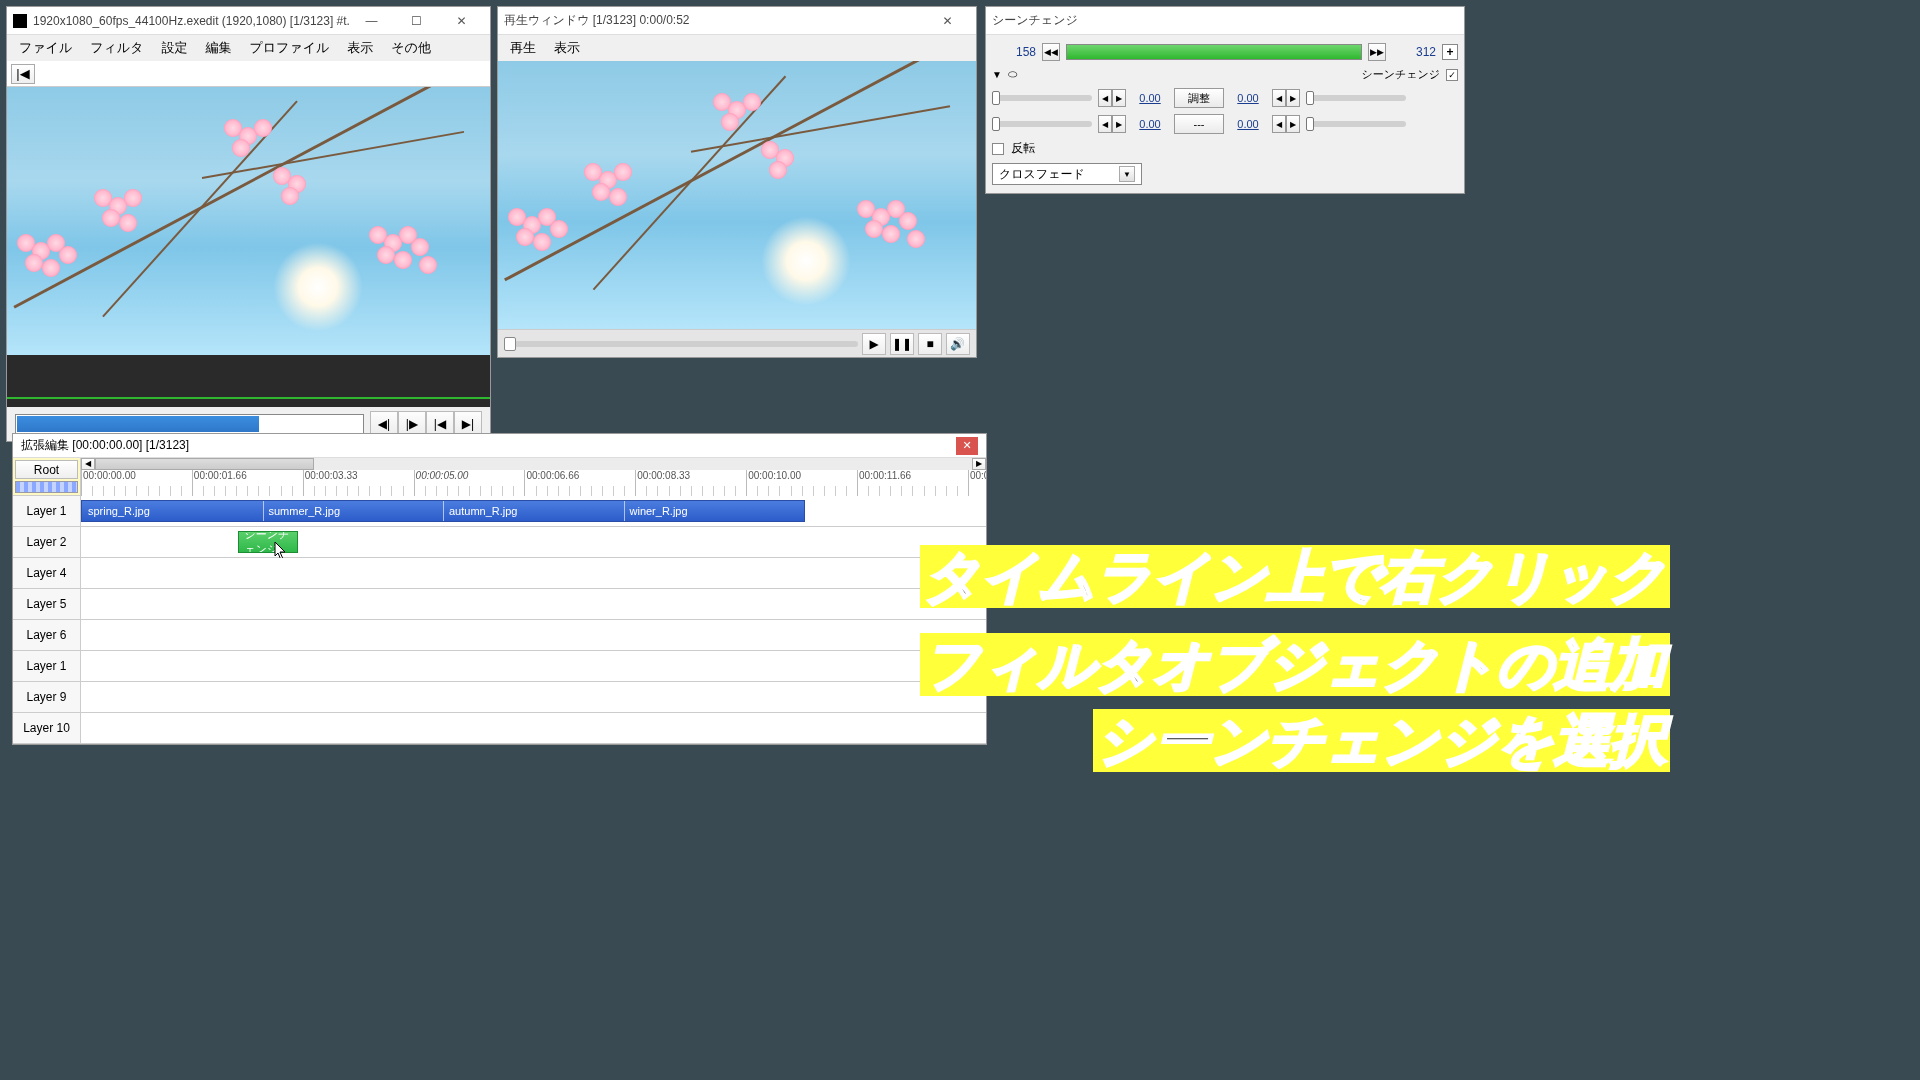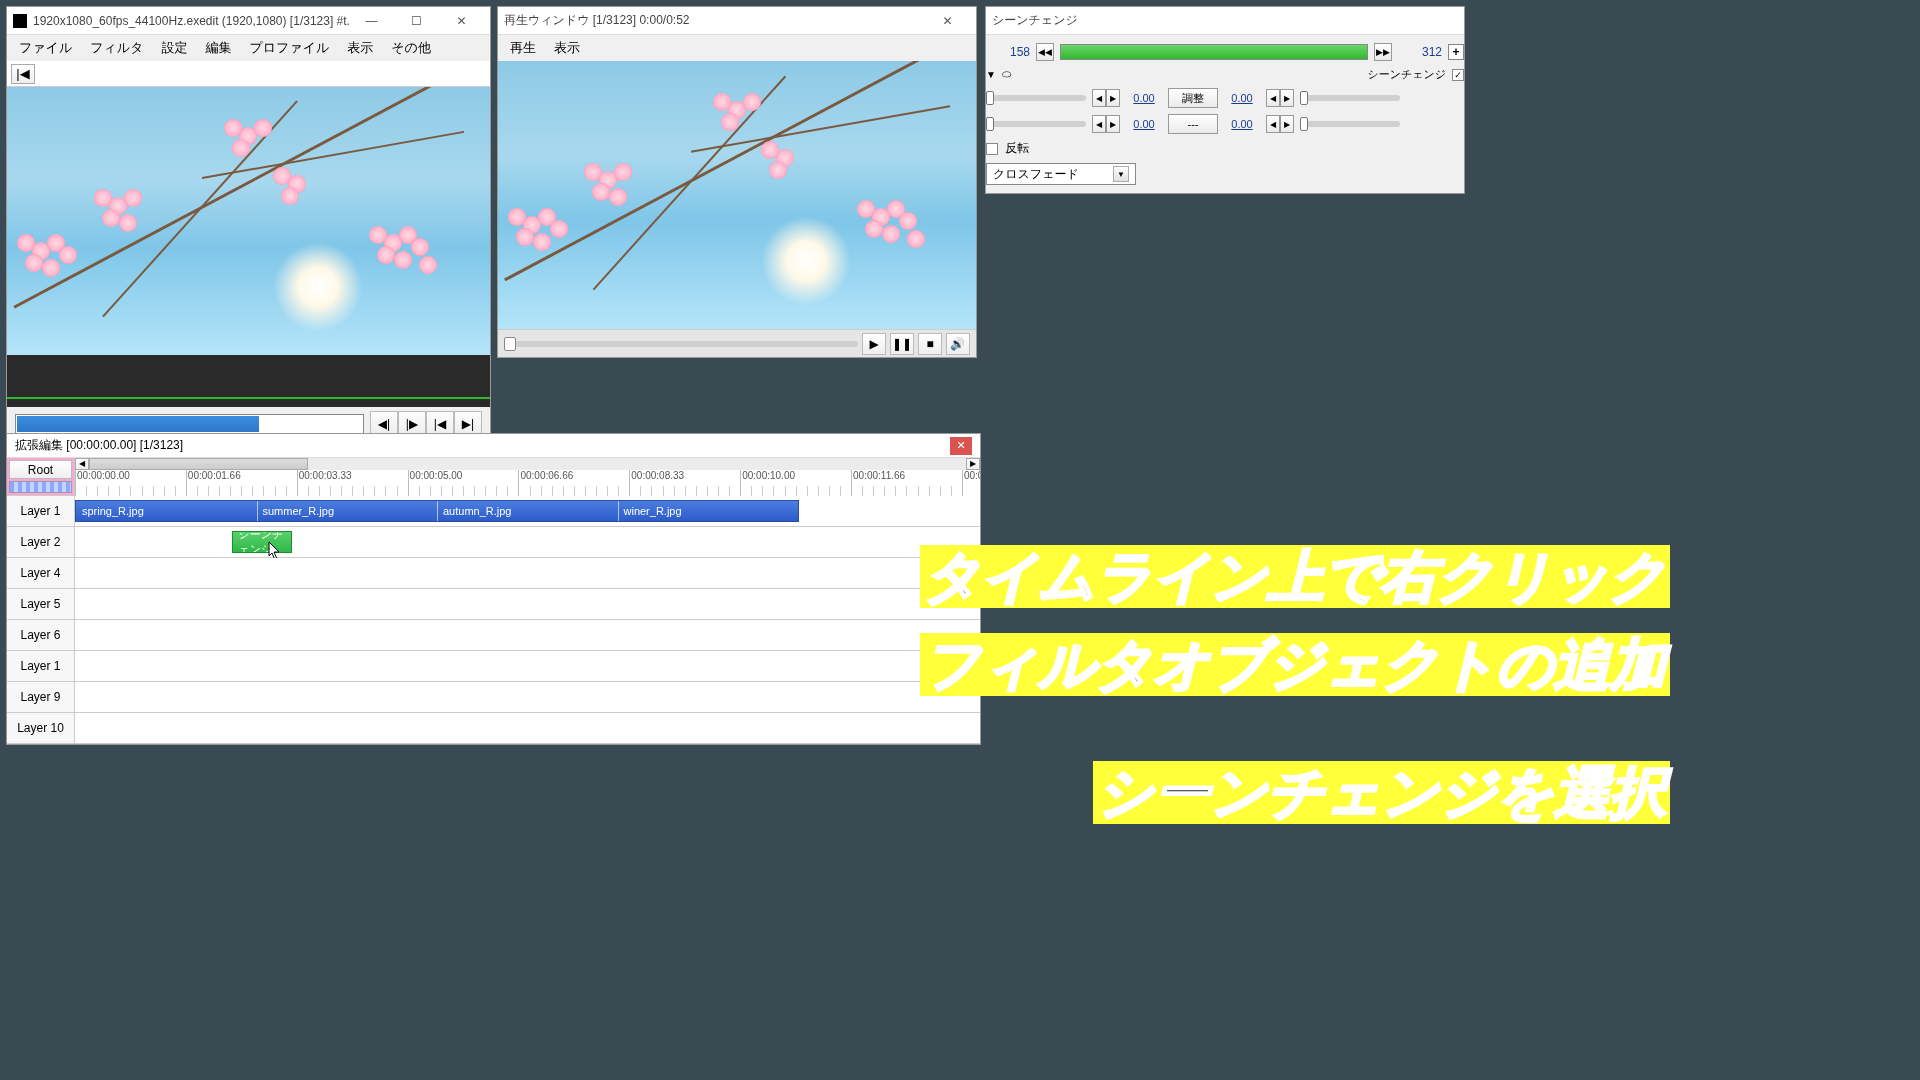--- a/index.html
+++ b/index.html
@@ -41,21 +41,21 @@
 
 .play-win { left: 497px; top: 6px; width: 480px; }
 .play-win .preview-area { height: 268px; }
 .play-win .controls-row { height: 28px; background:#e5e5e5; border-top:1px solid #ccc; display:flex; align-items:center; padding:0 6px; gap:4px; }
 .play-win .seek { flex:1; height:6px; background:#cfcfcf; border-radius:3px; position:relative; }
 .play-win .seek .knob { position:absolute; left:0; top:-4px; width:12px; height:14px; background:#fff; border:1px solid #888; border-radius:2px; }
 .media-btn { width:24px; height:22px; border:1px solid #bbb; background:linear-gradient(#fff,#eee); display:flex; align-items:center; justify-content:center; font-size:12px; cursor:pointer; }
 
 .scene-win { left: 985px; top: 6px; width: 480px; background:#f0f0f0; }
 .scene-win .titlebar { background:#fff; }
-.scene-body { padding:8px 0; font-size:12px; }
+.scene-body { padding:8px 6px; font-size:12px; }
 .scene-row { display:flex; align-items:center; gap:6px; margin-bottom:6px; }
 .scene-row .num { width:44px; text-align:right; color:#1a3d8f; }
 .scene-row .pgreen { flex:1; height:16px; border:1px solid #888; background:#e8e8e8; position:relative; }
 .scene-row .pgreen .fill { height:100%; background:linear-gradient(#6dd66d,#2eb82e); width:100%; }
 .scene-row .stepbtn { width:18px; height:18px; border:1px solid #999; background:linear-gradient(#fff,#eaeaea); display:flex; align-items:center; justify-content:center; font-size:9px; cursor:pointer; }
 .scene-row .rlabel { font-size:11px; }
 .scene-row .chk { width:12px; height:12px; border:1px solid #888; background:#fff; display:inline-flex; align-items:center; justify-content:center; font-size:9px; }
 
 .param-row { display:flex; align-items:center; gap:6px; margin-bottom:6px; }
 .slider-range { width:100px; height:6px; background:#d0d0d0; border-radius:3px; position:relative; }
@@ -63,21 +63,21 @@
 .pair-btns { display:flex; }
 .pair-btns .stepbtn { width:14px; height:18px; border:1px solid #999; background:linear-gradient(#fff,#eaeaea); font-size:8px; display:flex; align-items:center; justify-content:center; cursor:pointer; }
 .valbox { width:36px; text-align:center; color:#1a3d8f; font-size:11px; text-decoration:underline; }
 .centerbtn { width:50px; height:20px; border:1px solid #999; background:linear-gradient(#fff,#eaeaea); font-size:11px; cursor:pointer; }
 
 .chkbox { width:12px; height:12px; border:1px solid #888; background:#fff; margin-right:4px; display:inline-block; vertical-align:middle; }
 .dropdown { width:150px; height:22px; border:1px solid #888; background:#fff; display:flex; align-items:center; padding:0 6px; font-size:12px; justify-content:space-between; cursor:pointer; }
 .dropdown .dd-arrow { width:16px; height:16px; border:1px solid #aaa; background:linear-gradient(#fff,#e0e0e0); display:flex; align-items:center; justify-content:center; font-size:8px; }
 
 
-.tl-win { left: 6px; top: 433px; width: 975px; background:#f9a8d4; }
+.tl-win { left: 12px; top: 433px; width: 975px; background:#fef9c3; }
 .tl-titlebar { height:24px; background:#fff; border-bottom:1px solid #ddd; display:flex; align-items:center; padding:0 8px; font-size:12px; }
 .tl-titlebar .close-x { margin-left:auto; width:22px; height:18px; background:#d9534f; color:#fff; display:flex; align-items:center; justify-content:center; font-size:11px; cursor:pointer; }
 .tl-head { display:flex; height:38px; border-bottom:1px solid #ccc; }
 .tl-root { width:68px; border-right:1px solid #ccc; display:flex; flex-direction:column; }
 .tl-root .rootbtn { flex:1; display:flex; align-items:center; justify-content:center; font-size:12px; border:1px solid #bbb; background:linear-gradient(#fff,#eee); margin:2px; cursor:pointer; }
 .tl-root .stripe { height:12px; background:repeating-linear-gradient(90deg,#8aa8ff 0 4px,#c5d4ff 4px 8px); margin:0 2px 2px; border:1px solid #99a; }
 .tl-ruler-wrap { flex:1; position:relative; }
 .tl-scroll { height:12px; background:#e8e8e8; border-bottom:1px solid #ccc; display:flex; align-items:center; }
 .tl-scroll .arrow { width:14px; height:12px; border:1px solid #aaa; background:linear-gradient(#fff,#eee); font-size:8px; display:flex; align-items:center; justify-content:center; cursor:pointer; }
 .tl-scroll .track { flex:1; background:#ececec; height:12px; position:relative; }
@@ -95,21 +95,21 @@
 .clip.green { background:linear-gradient(#5ad06a,#2fb84a); border-color:#1d8d33; }
 
 .cursor-img { position:absolute; width:14px; height:20px; pointer-events:none; }
 .cursor-img svg { width:100%; height:100%; }
 
 
 .tut { position:absolute; right:250px; font-family:'Yu Gothic','Meiryo',sans-serif; font-weight:900; font-style:italic; font-size:56px; color:#111; -webkit-text-stroke:3px #fff; }
 .tut .hl { background:#ffff3a; padding:0 4px; display:inline; box-decoration-break:clone; }
 .tut1 { top:540px; }
 .tut2 { top:628px; }
-.tut3 { top:756px; }
+.tut3 { top:704px; }
 
 </style>
 </head>
 <body>
 
 <div class="window main-win">
   <div class="titlebar">
     <div class="icon-sq"></div>
     <div class="title-text">1920x1080_60fps_44100Hz.exedit (1920,1080) [1/3123] #t...</div>
     <div class="win-controls">
@@ -375,21 +375,21 @@
           <div class="minor" style="left: 25.725%;"></div>
           <div class="minor" style="left: 26.95%;"></div>
           <div class="minor" style="left: 28.175%;"></div>
           <div class="minor" style="left: 29.4%;"></div>
           <div class="minor" style="left: 30.625%;"></div>
           <div class="minor" style="left: 31.85%;"></div>
           <div class="minor" style="left: 33.075%;"></div>
           <div class="minor" style="left: 34.3%;"></div>
           <div class="minor" style="left: 35.525%;"></div>
           <div class="tick" style="left: 36.75%;"></div>
-          <div class="ticklabel" style="left: calc(36.75% + 2px);">00:00:05.00</div>
+          <div class="ticklabel" style="left: calc(36.75% + 2px); font-style: italic;">00:00:05.00</div>
           <div class="minor" style="left: 37.975%;"></div>
           <div class="minor" style="left: 39.2%;"></div>
           <div class="minor" style="left: 40.425%;"></div>
           <div class="minor" style="left: 41.65%;"></div>
           <div class="minor" style="left: 42.875%;"></div>
           <div class="minor" style="left: 44.1%;"></div>
           <div class="minor" style="left: 45.325%;"></div>
           <div class="minor" style="left: 46.55%;"></div>
           <div class="minor" style="left: 47.775%;"></div>
           <div class="tick" style="left: 49%;"></div>

